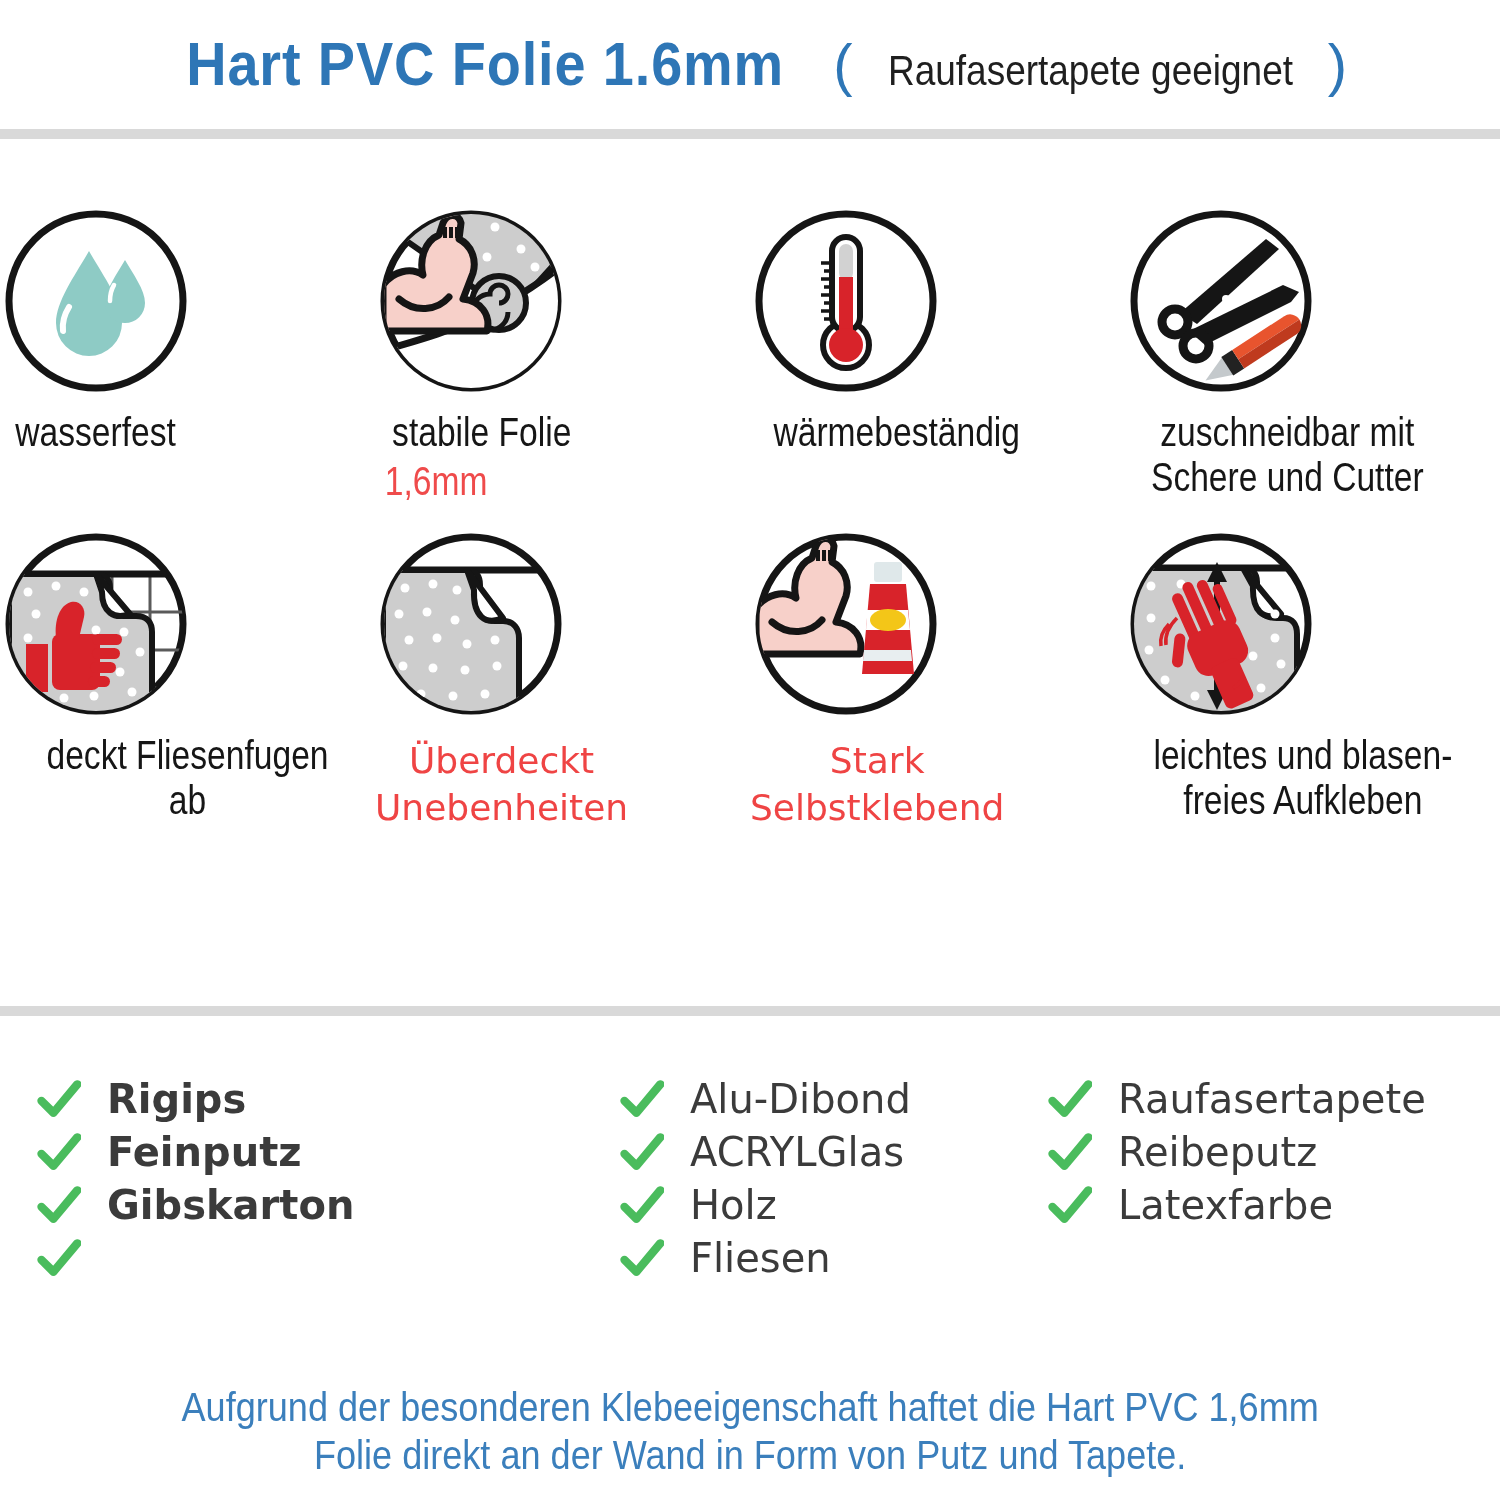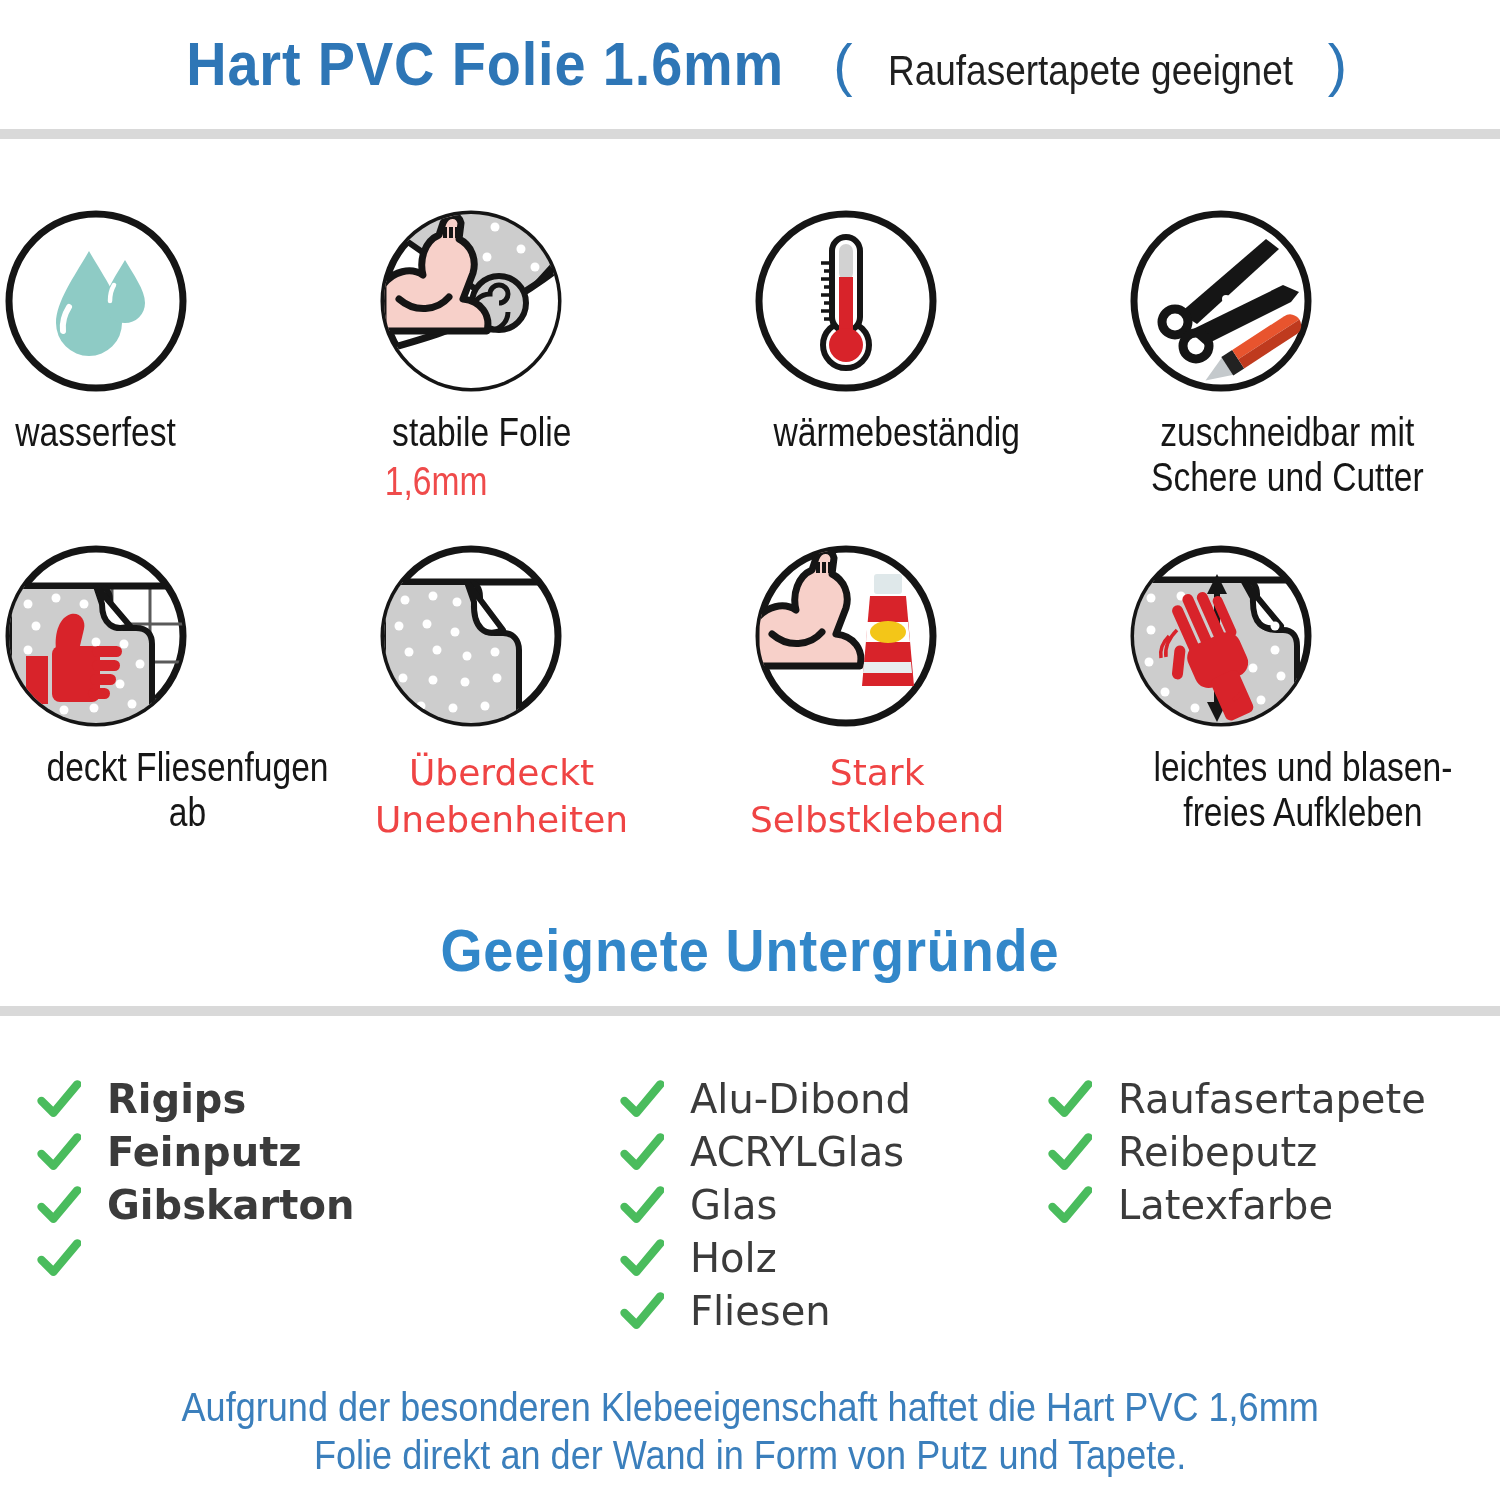--- a/index.html
+++ b/index.html
@@ -22,21 +22,21 @@
   .t-main{display:inline-block;transform:scaleX(0.9);font-size:62px;font-weight:bold;color:var(--blue);letter-spacing:1px;margin-right:16px;}
   .t-paren{font-size:58px;color:var(--blue);font-weight:normal;}
   .t-sub{display:inline-block;transform:scaleX(0.86);font-size:43px;color:#1f1f1f;font-weight:500;margin:0 2px;}
 
   .band{position:absolute;left:0;width:1500px;height:10px;background:var(--gray-band);}
   .band1{top:129px;}
   .band2{top:1006px;}
 
   .feature-row{position:absolute;left:0;width:1500px;display:flex;}
   .row1{top:205px;}
-  .row2{top:540px;}
+  .row2{top:528px;}
   .cell{width:375px;display:flex;flex-direction:column;align-items:flex-start;}
   .cell svg{display:block;}
   .flabel{margin-top:13px;font-size:40px;color:#161616;text-align:center;white-space:pre-line;line-height:1.13;transform:scaleX(0.84);}
   .flabel.wide{font-family:"DejaVu Sans",sans-serif;font-size:36px;transform:none;line-height:1.3;color:#ef4444;margin-top:18px;}
   .flabel.sub{margin-top:4px;color:var(--red-text);}
 
   .section-title{position:absolute;top:916px;left:0;right:0;text-align:center;}
   .section-title span{display:inline-block;transform:scaleX(0.9);font-size:60px;font-weight:bold;color:var(--blue-light);letter-spacing:1px;}
 
   .substrates{position:absolute;top:1072px;left:0;width:1500px;}
@@ -292,23 +292,20 @@
             </g>
             <path d="M118 148 q-2 8 -10 12" stroke="#d8232a" stroke-width="3.5" fill="none"></path>
           </g>
         </svg>
       </span>
       <div class="flabel">leichtes und blasen-
 freies Aufkleben</div>
     </div>
   </div>
 
-  <div class="section-title">
-    <span>Geeignete Untergründe</span>
-  </div>
 
   <div class="band band2"></div>
 
   <div class="substrates">
     <div class="sub-col col1">
       <div class="sub-item">
           <svg width="46" height="40" viewBox="0 0 50 42">
             <path d="M7 23 L20 36 L46 5" stroke="#4abc5d" stroke-width="9" fill="none" stroke-linecap="round" stroke-linejoin="round"></path>
           </svg>
           <span>Rigips</span>
@@ -336,26 +333,20 @@
           <svg width="46" height="40" viewBox="0 0 50 42">
             <path d="M7 23 L20 36 L46 5" stroke="#4abc5d" stroke-width="9" fill="none" stroke-linecap="round" stroke-linejoin="round"></path>
           </svg>
           <span>Alu-Dibond</span>
         </div>
       <div class="sub-item">
           <svg width="46" height="40" viewBox="0 0 50 42">
             <path d="M7 23 L20 36 L46 5" stroke="#4abc5d" stroke-width="9" fill="none" stroke-linecap="round" stroke-linejoin="round"></path>
           </svg>
           <span>ACRYLGlas</span>
-        </div>
-      <div class="sub-item">
-          <svg width="46" height="40" viewBox="0 0 50 42">
-            <path d="M7 23 L20 36 L46 5" stroke="#4abc5d" stroke-width="9" fill="none" stroke-linecap="round" stroke-linejoin="round"></path>
-          </svg>
-          <span>Glas</span>
         </div>
       <div class="sub-item">
           <svg width="46" height="40" viewBox="0 0 50 42">
             <path d="M7 23 L20 36 L46 5" stroke="#4abc5d" stroke-width="9" fill="none" stroke-linecap="round" stroke-linejoin="round"></path>
           </svg>
           <span>Holz</span>
         </div>
       <div class="sub-item">
           <svg width="46" height="40" viewBox="0 0 50 42">
             <path d="M7 23 L20 36 L46 5" stroke="#4abc5d" stroke-width="9" fill="none" stroke-linecap="round" stroke-linejoin="round"></path>

